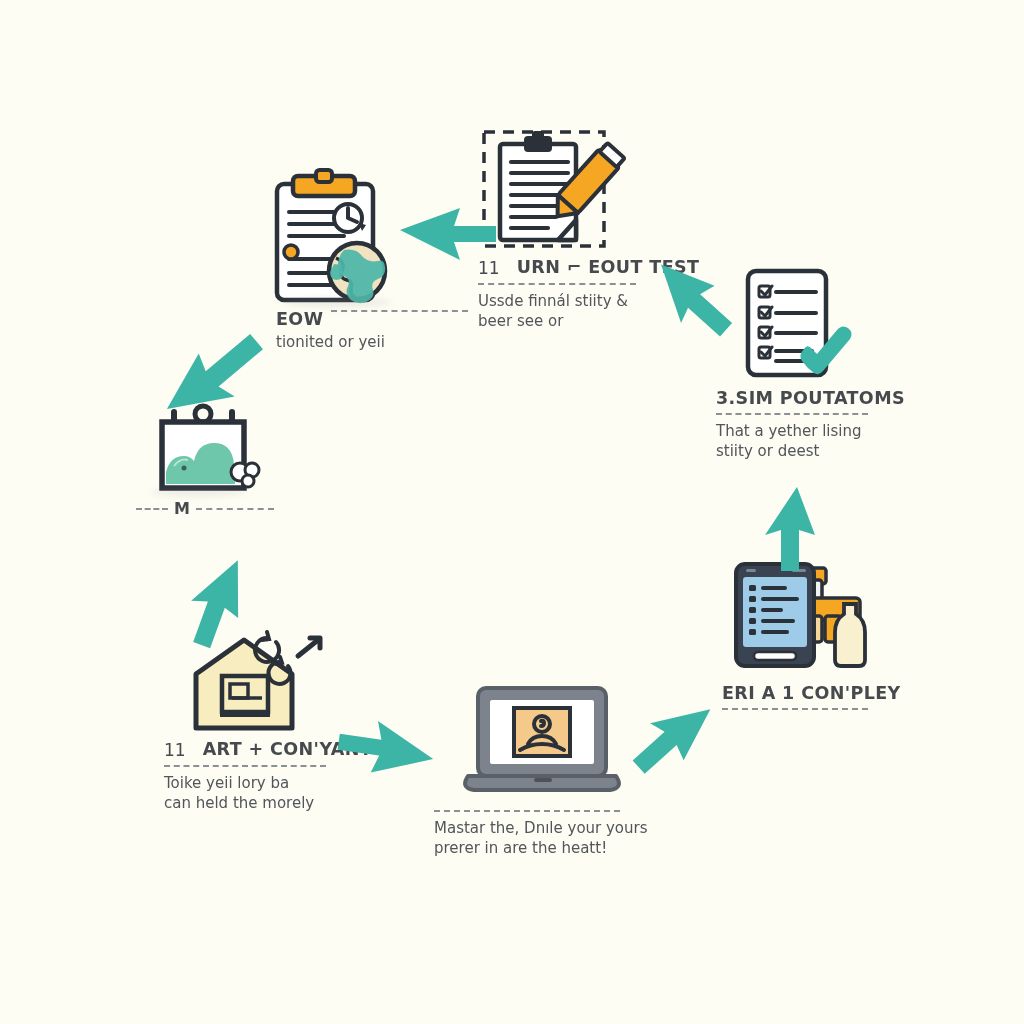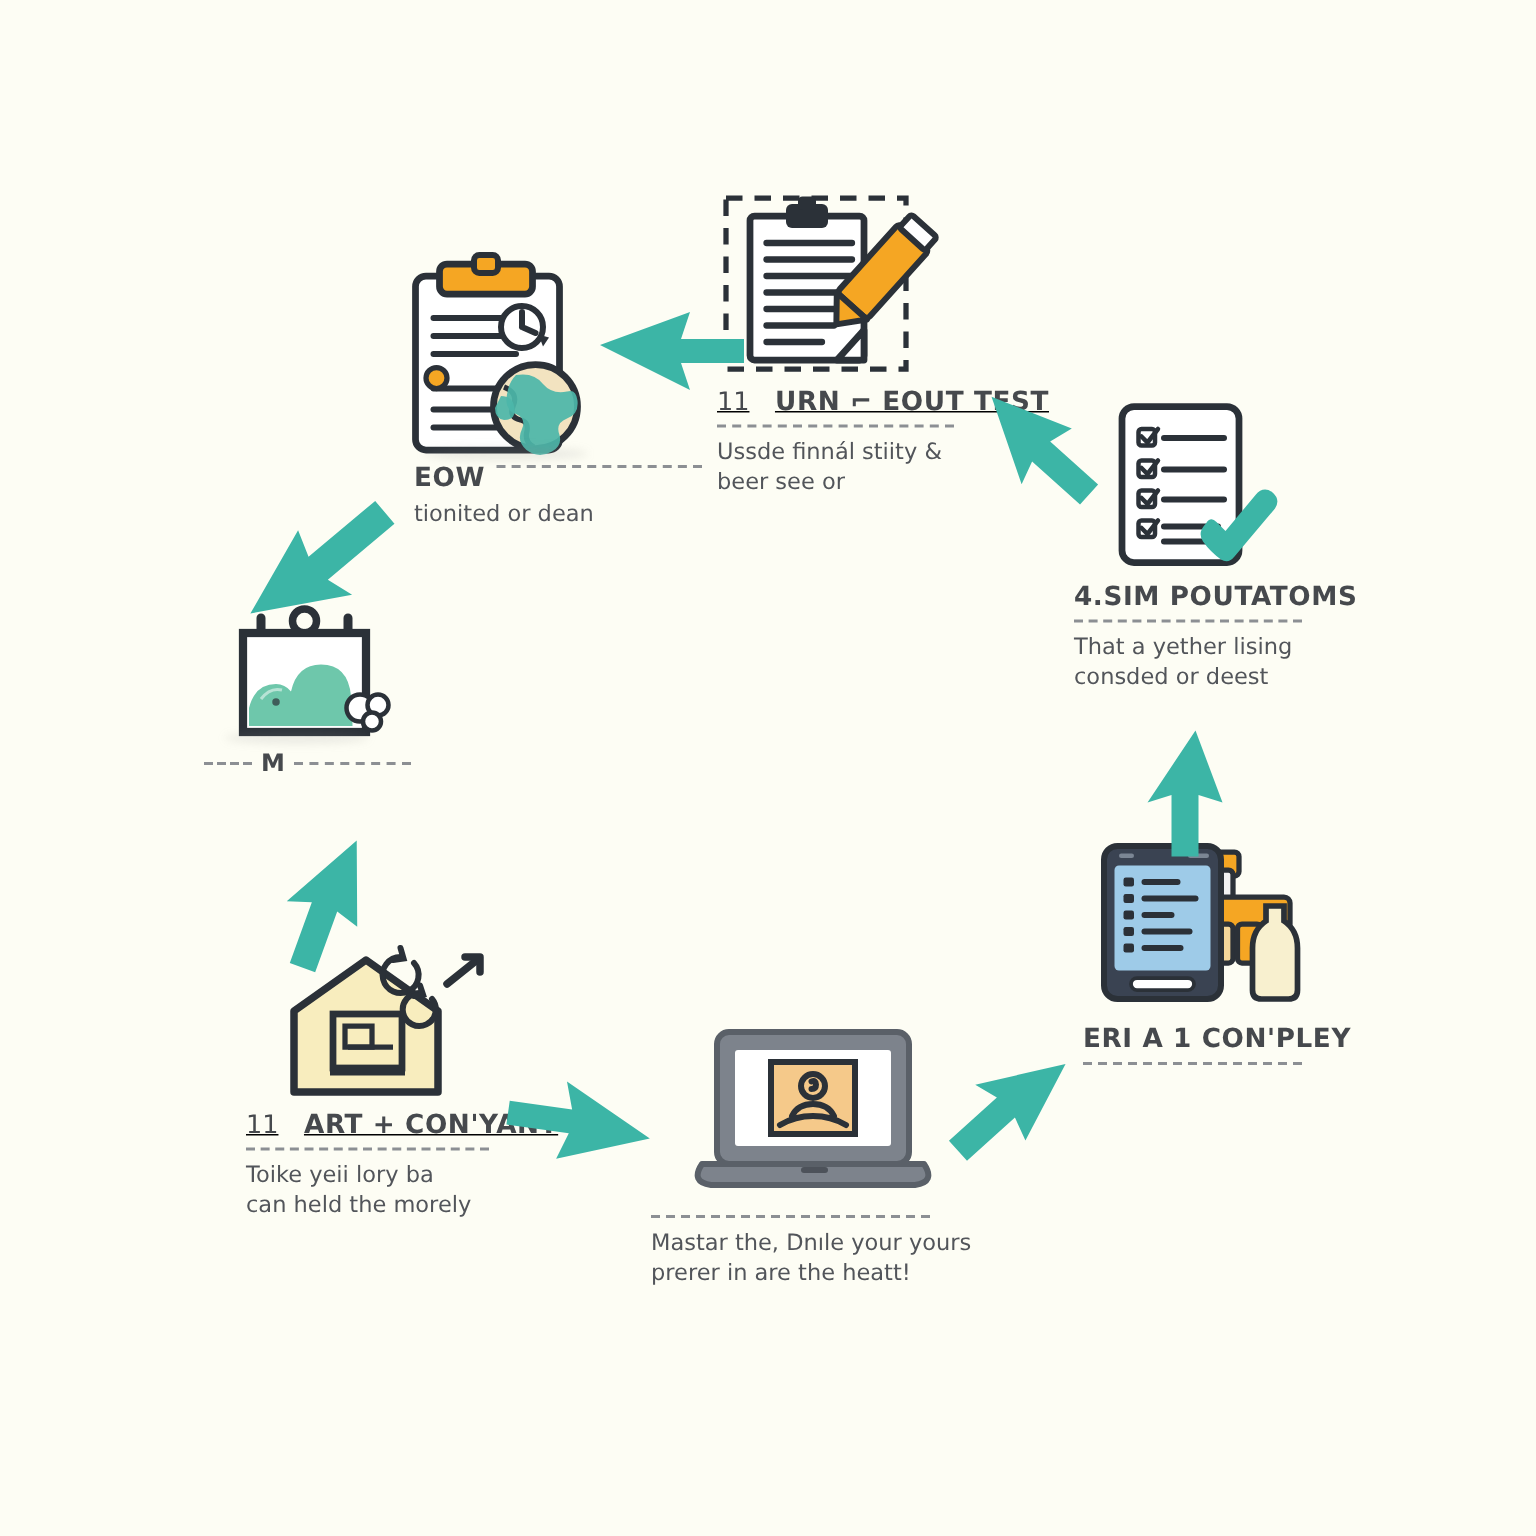--- a/index.html
+++ b/index.html
@@ -66,23 +66,22 @@
   }
   .node-body {
     font-family: "DejaVu Sans", sans-serif;
     font-size: 15px;
     color: #52555a;
     line-height: 1.3;
     white-space: pre-line;
   }
   .prefix-title {
     display: flex;
-    align-items: flex-end;
+    align-items: flex-start;
     gap: 17px;
-    text-decoration: underline;
   }
   .prefix-num {
     font-family: "DejaVu Sans", sans-serif;
     font-weight: normal;
     font-size: 17px;
     color: #46494d;
   }
   .arrow {
     position: absolute;
   }
@@ -121,21 +120,21 @@
         <path d="M78 90 q10 4 6 13 q-3 7 5 9 q6 1 4 9 q-1 6 5 9" fill="none" stroke="#2b3138" stroke-width="3.5"></path>
         <path d="M86 82 q12 -2 18 6 q6 7 16 5 q6 -2 7 6 q1 9 -7 12 q-8 3 -5 11 q2 7 -5 11 q-9 5 -17 -1 q-7 -6 -3 -14 q3 -7 -4 -10 q-8 -3 -6 -13 q1 -8 6 -13z" fill="#4cb6a9" opacity="0.92"></path>
         <path d="M76 96 q8 0 9 8 q1 8 -7 8 q-6 -1 -6 -8z" fill="#4cb6a9" opacity="0.92"></path>
       </svg>
     </div>
     <div class="node-text" style="margin-top:2px; margin-left:18px;">
       <div style="display:flex; align-items:flex-start; gap:8px;">
         <span class="node-title">EOW</span>
         <span class="seg" style="flex:1; height:0; border-top:2.5px dashed #8c8f93;"></span>
       </div>
-      <div class="node-body" style="margin-top:4px;">tionited or dean</div>
+      <div class="node-body" style="margin-top:4px;">tionited or yeii</div>
     </div>
   </div>
 
   <div class="node" style="left:478px; top:126px; width:230px;">
     <div class="node-icon" style="height:132px;">
       <svg width="150" height="132" viewBox="0 0 150 132">
         <path d="M6 6 H126 V120 H6 Z" fill="none" stroke="#2b3138" stroke-width="3.5" stroke-dasharray="11 8"></path>
         <rect x="22" y="18" width="76" height="96" rx="3" fill="#ffffff" stroke="#2b3138" stroke-width="4.5"></rect>
         <path d="M98 94 L98 114 L80 114 Z" fill="#ffffff" stroke="#2b3138" stroke-width="4.5" stroke-linejoin="round"></path>
         <rect x="46" y="10" width="28" height="16" rx="4" fill="#2b3138"></rect>
@@ -185,24 +184,24 @@
           <path d="M27 47 l4 4 l7 -9"></path>
           <rect x="25" y="62" width="11" height="11" rx="2"></rect>
           <path d="M27 67 l4 4 l7 -9"></path>
           <rect x="25" y="82" width="11" height="11" rx="2"></rect>
           <path d="M27 87 l4 4 l7 -9"></path>
         </g>
         <path d="M70 84 q-6 6 -2 12 q5 7 12 12 q5 3 9 -2 l27 -32 q4 -6 -2 -11 q-6 -4 -11 2 l-20 24 l-6 -6 q-4 -4 -7 1z" fill="#3cb5a6" stroke="#2b3138" stroke-width="0"></path>
       </svg>
     </div>
     <div class="node-text" style="margin-top:6px; margin-left:4px;">
-      <div class="node-title">4.SIM POUTATOMS</div>
+      <div class="node-title">3.SIM POUTATOMS</div>
       <div class="dashline" style="width:152px;"></div>
       <div class="node-body">That a yether lising
-consded or deest</div>
+stiity or deest</div>
     </div>
   </div>
 
   <div class="node" style="left:712px; top:552px; width:220px;">
     <div class="node-icon" style="height:120px; padding-left:14px;">
       <svg width="150" height="120" viewBox="0 0 150 120">
         <rect x="78" y="16" width="22" height="16" rx="3" fill="#f5a623" stroke="#2b3138" stroke-width="3.5"></rect>
         <rect x="82" y="28" width="14" height="22" rx="3" fill="#f2f2f2" stroke="#2b3138" stroke-width="3.5"></rect>
         <rect x="72" y="46" width="62" height="22" rx="4" fill="#f5a623" stroke="#2b3138" stroke-width="3.5"></rect>
         <rect x="80" y="64" width="16" height="26" rx="3" fill="#f5d79a" stroke="#2b3138" stroke-width="3.5"></rect>

